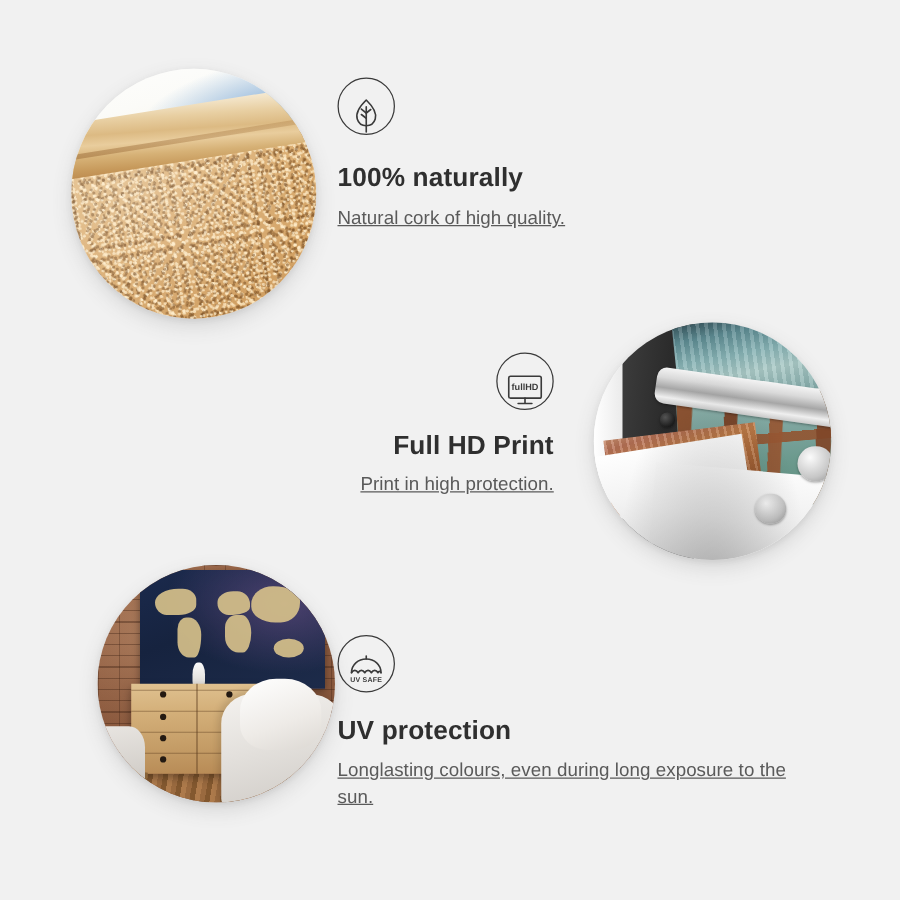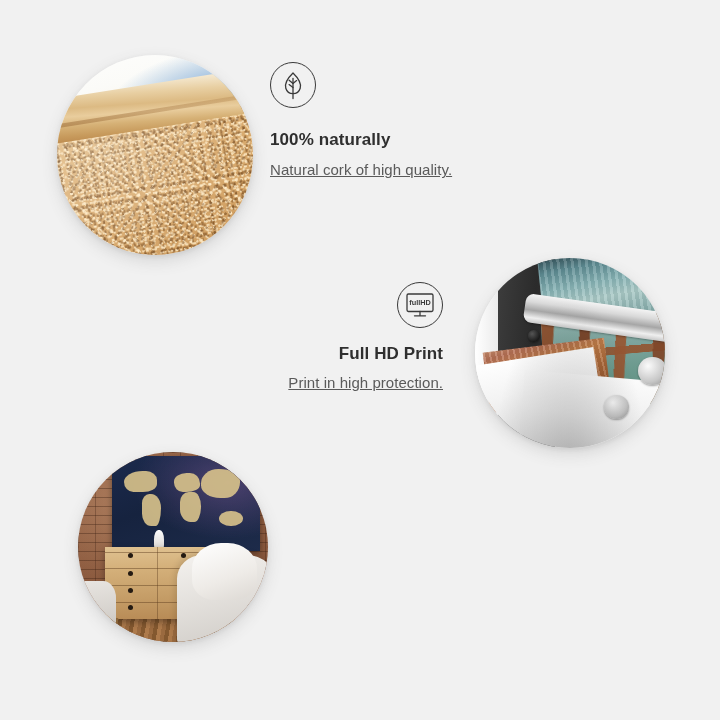--- a/index.html
+++ b/index.html
@@ -204,26 +204,26 @@
                border-radius: 45% 45% 30% 30%;
                background: linear-gradient(180deg,#fbfbfb,#d8d4cf); }
 
   
   .feature { position: absolute; }
 
   .icon-badge {
     width: 46px; height: 46px;
     border: 1.6px solid #3a3a3a;
     border-radius: 50%;
-    display: flex; align-items: center; justify-content: center;
+    display: flex; align-items: flex-end; justify-content: center;
   }
   .icon-badge svg { display: block; }
 
   .f-title {
-    font-size: 17px;
+    font-size: 21px;
     font-weight: bold;
     color: #2f2f2f;
     letter-spacing: .1px;
     line-height: 1.2;
   }
   .f-desc {
     font-size: 15px;
     color: #5a5a5a;
     line-height: 1.42;
     letter-spacing: .05px;
@@ -337,14 +337,32 @@
         <div class="rm-leg" style="left:10%;top:99%"></div>
         <div class="rm-leg" style="left:86%;top:99%"></div>
       </div>
 
       <div class="rm-chairL"></div>
       <div class="rm-chairR"></div>
       <div class="rm-pillow"></div>
     </div>
   </div>
 
+  <div class="feature" id="feature-uv">
+
+    <div class="icon-badge">
+      <svg width="32" height="30" viewBox="0 0 32 30" fill="none" stroke="#3a3a3a" stroke-width="1.3" stroke-linecap="round" stroke-linejoin="round">
+        <path d="M4.2 15.2 C4.2 8.6 9.5 4.2 16 4.2 C22.5 4.2 27.8 8.6 27.8 15.2"></path>
+        <path d="M4.2 15.2 C5.6 12.6 8.1 12.6 9.5 15.2
+                 C10.9 12.6 13.4 12.6 14.8 15.2
+                 C16.2 12.6 18.7 12.6 20.1 15.2
+                 C21.5 12.6 24 12.6 25.4 15.2
+                 C26 13.9 27.1 13.6 27.8 15.2"></path>
+        <path d="M16 4.2 L16 1.8"></path>
+        <text x="16" y="22.6" font-family="Liberation Sans, sans-serif" font-size="5.6" font-weight="bold" fill="#3a3a3a" stroke="none" text-anchor="middle" letter-spacing="0.2">UV SAFE</text>
+      </svg>
+    </div>
+
+    <div class="f-title">UV protection</div>
+    <div class="f-desc">Longlasting colours, even during long exposure to the sun.</div>
+  </div>
 
 </div>
 
 </body></html>

